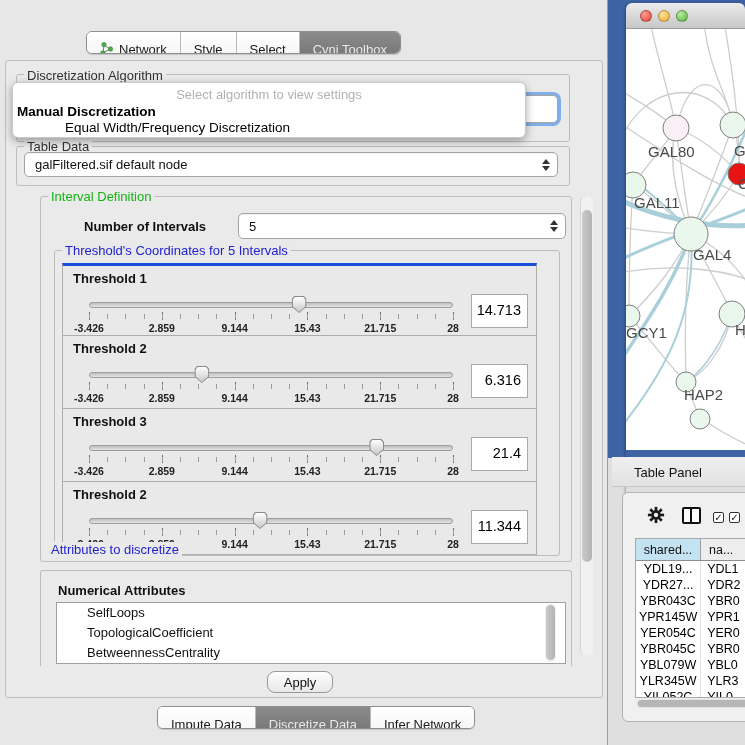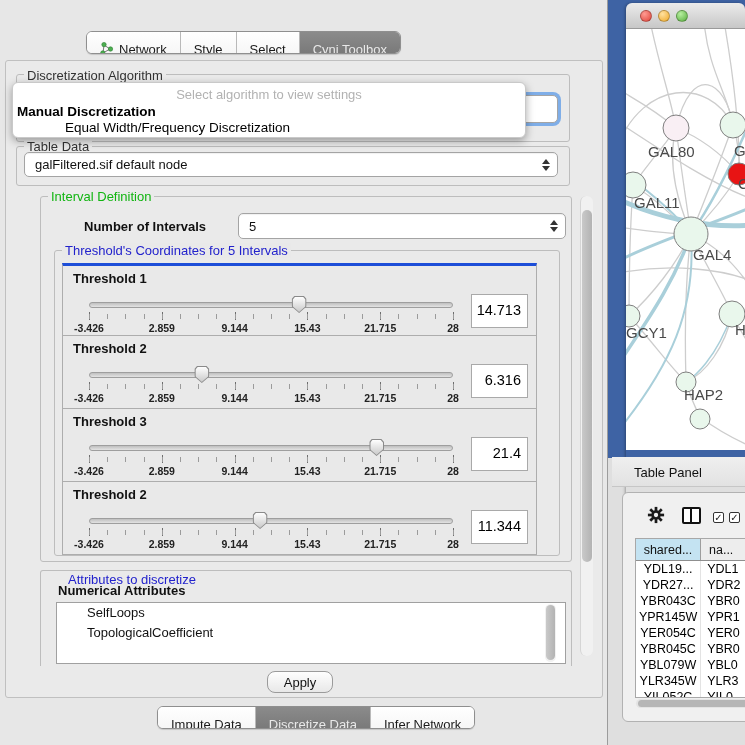--- a/index.html
+++ b/index.html
@@ -245,25 +245,26 @@
             <span style="left: 60%;">15.43</span>
             <span style="left: 80%;">21.715</span>
             <span style="left: 100%;">28</span>
           </div>
         <div class="thumb" style="left: 46.9993%;"></div>
       </div>
       <div class="value-box">11.344</div>
     </div>
 
     <div class="group" style="left:40px;top:570px;width:532px;height:96px;border-bottom:none;border-radius:3px 3px 0 0;"></div>
-    <span class="group-title t-blue" style="left:48px;top:572px;margin-left:17px;">Attributes to discretize</span>
+    <span class="group-title t-blue" style="left:48px;top:542px;">Attributes to discretize</span>
     <span style="position:absolute;left:58px;top:583px;font-size:13px;font-weight:bold;color:#111;">Numerical Attributes</span>
     <div class="listbox">
         <div class="list-item">SelfLoops</div>
         <div class="list-item">TopologicalCoefficient</div>
+        <div class="list-item">BetweennessCentrality</div>
       </div>
     <div class="vsb-track" style="left:545px;top:604px;width:11px;height:58px;border-left:none;">
       <div class="vsb-thumb" style="left:1px;top:1px;width:9px;height:55px;"></div>
     </div>
 
     <div class="apply-btn">Apply</div>
 
     <div class="seg-bar" style="left:140px;top:706px;margin-left:17px;">
       <div class="seg">
           <span>Impute Data</span>

